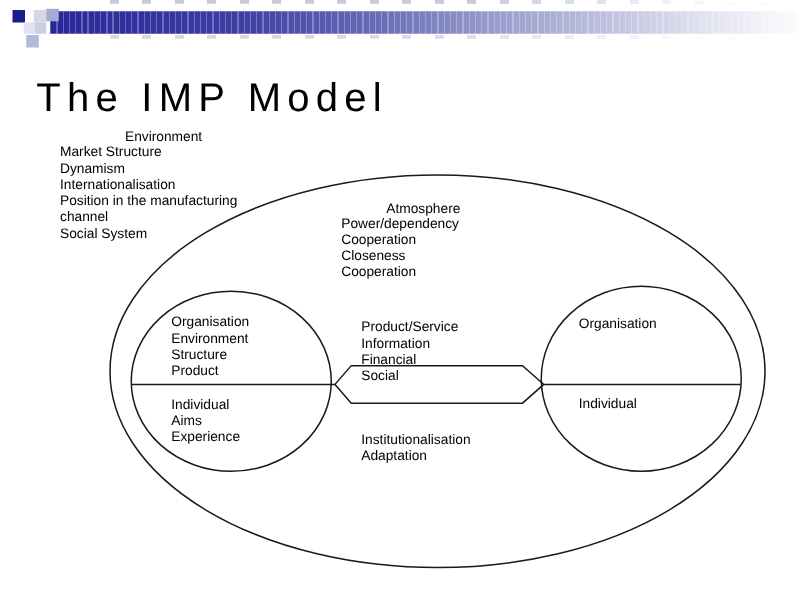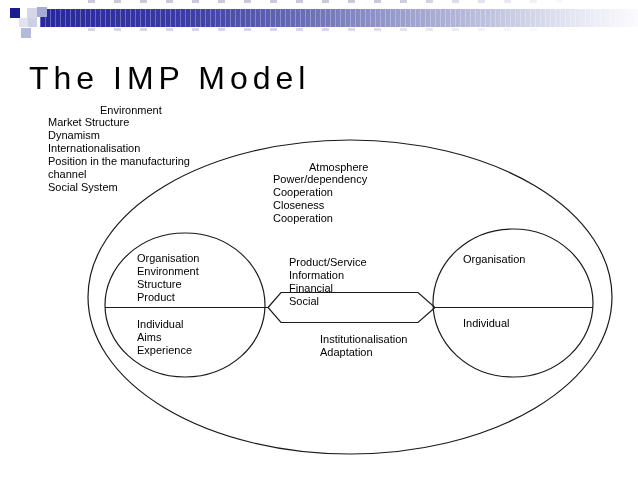--- a/index.html
+++ b/index.html
@@ -61,21 +61,21 @@
   .shapes { position: absolute; left: 0; top: 0; }
   .shapes * { stroke: var(--line, #1a1a1a); stroke-width: 1.2; fill: none; }
 
   
   .tb { position: absolute; font-size: 11px; line-height: 13px; white-space: nowrap; }
   .env-heading { left: 100px; top: 104px; }
   .env-lines   { left: 48px;  top: 116px; }
   .atm-heading { left: 309px; top: 161px; }
   .atm-lines   { left: 273px; top: 173px; }
   .exch-lines  { left: 289px; top: 240px; margin-top: 16px; }
-  .inst-lines  { left: 289px; top: 333px; margin-left: 31px; }
+  .inst-lines  { left: 289px; top: 346px; }
   .lc-upper    { left: 137px; top: 252px; }
   .lc-lower    { left: 137px; top: 318px; }
   .rc-upper    { left: 463px; top: 253px; }
   .rc-lower    { left: 463px; top: 317px; }
 </style>
 </head>
 <body>
 
 <div class="slide">
 

